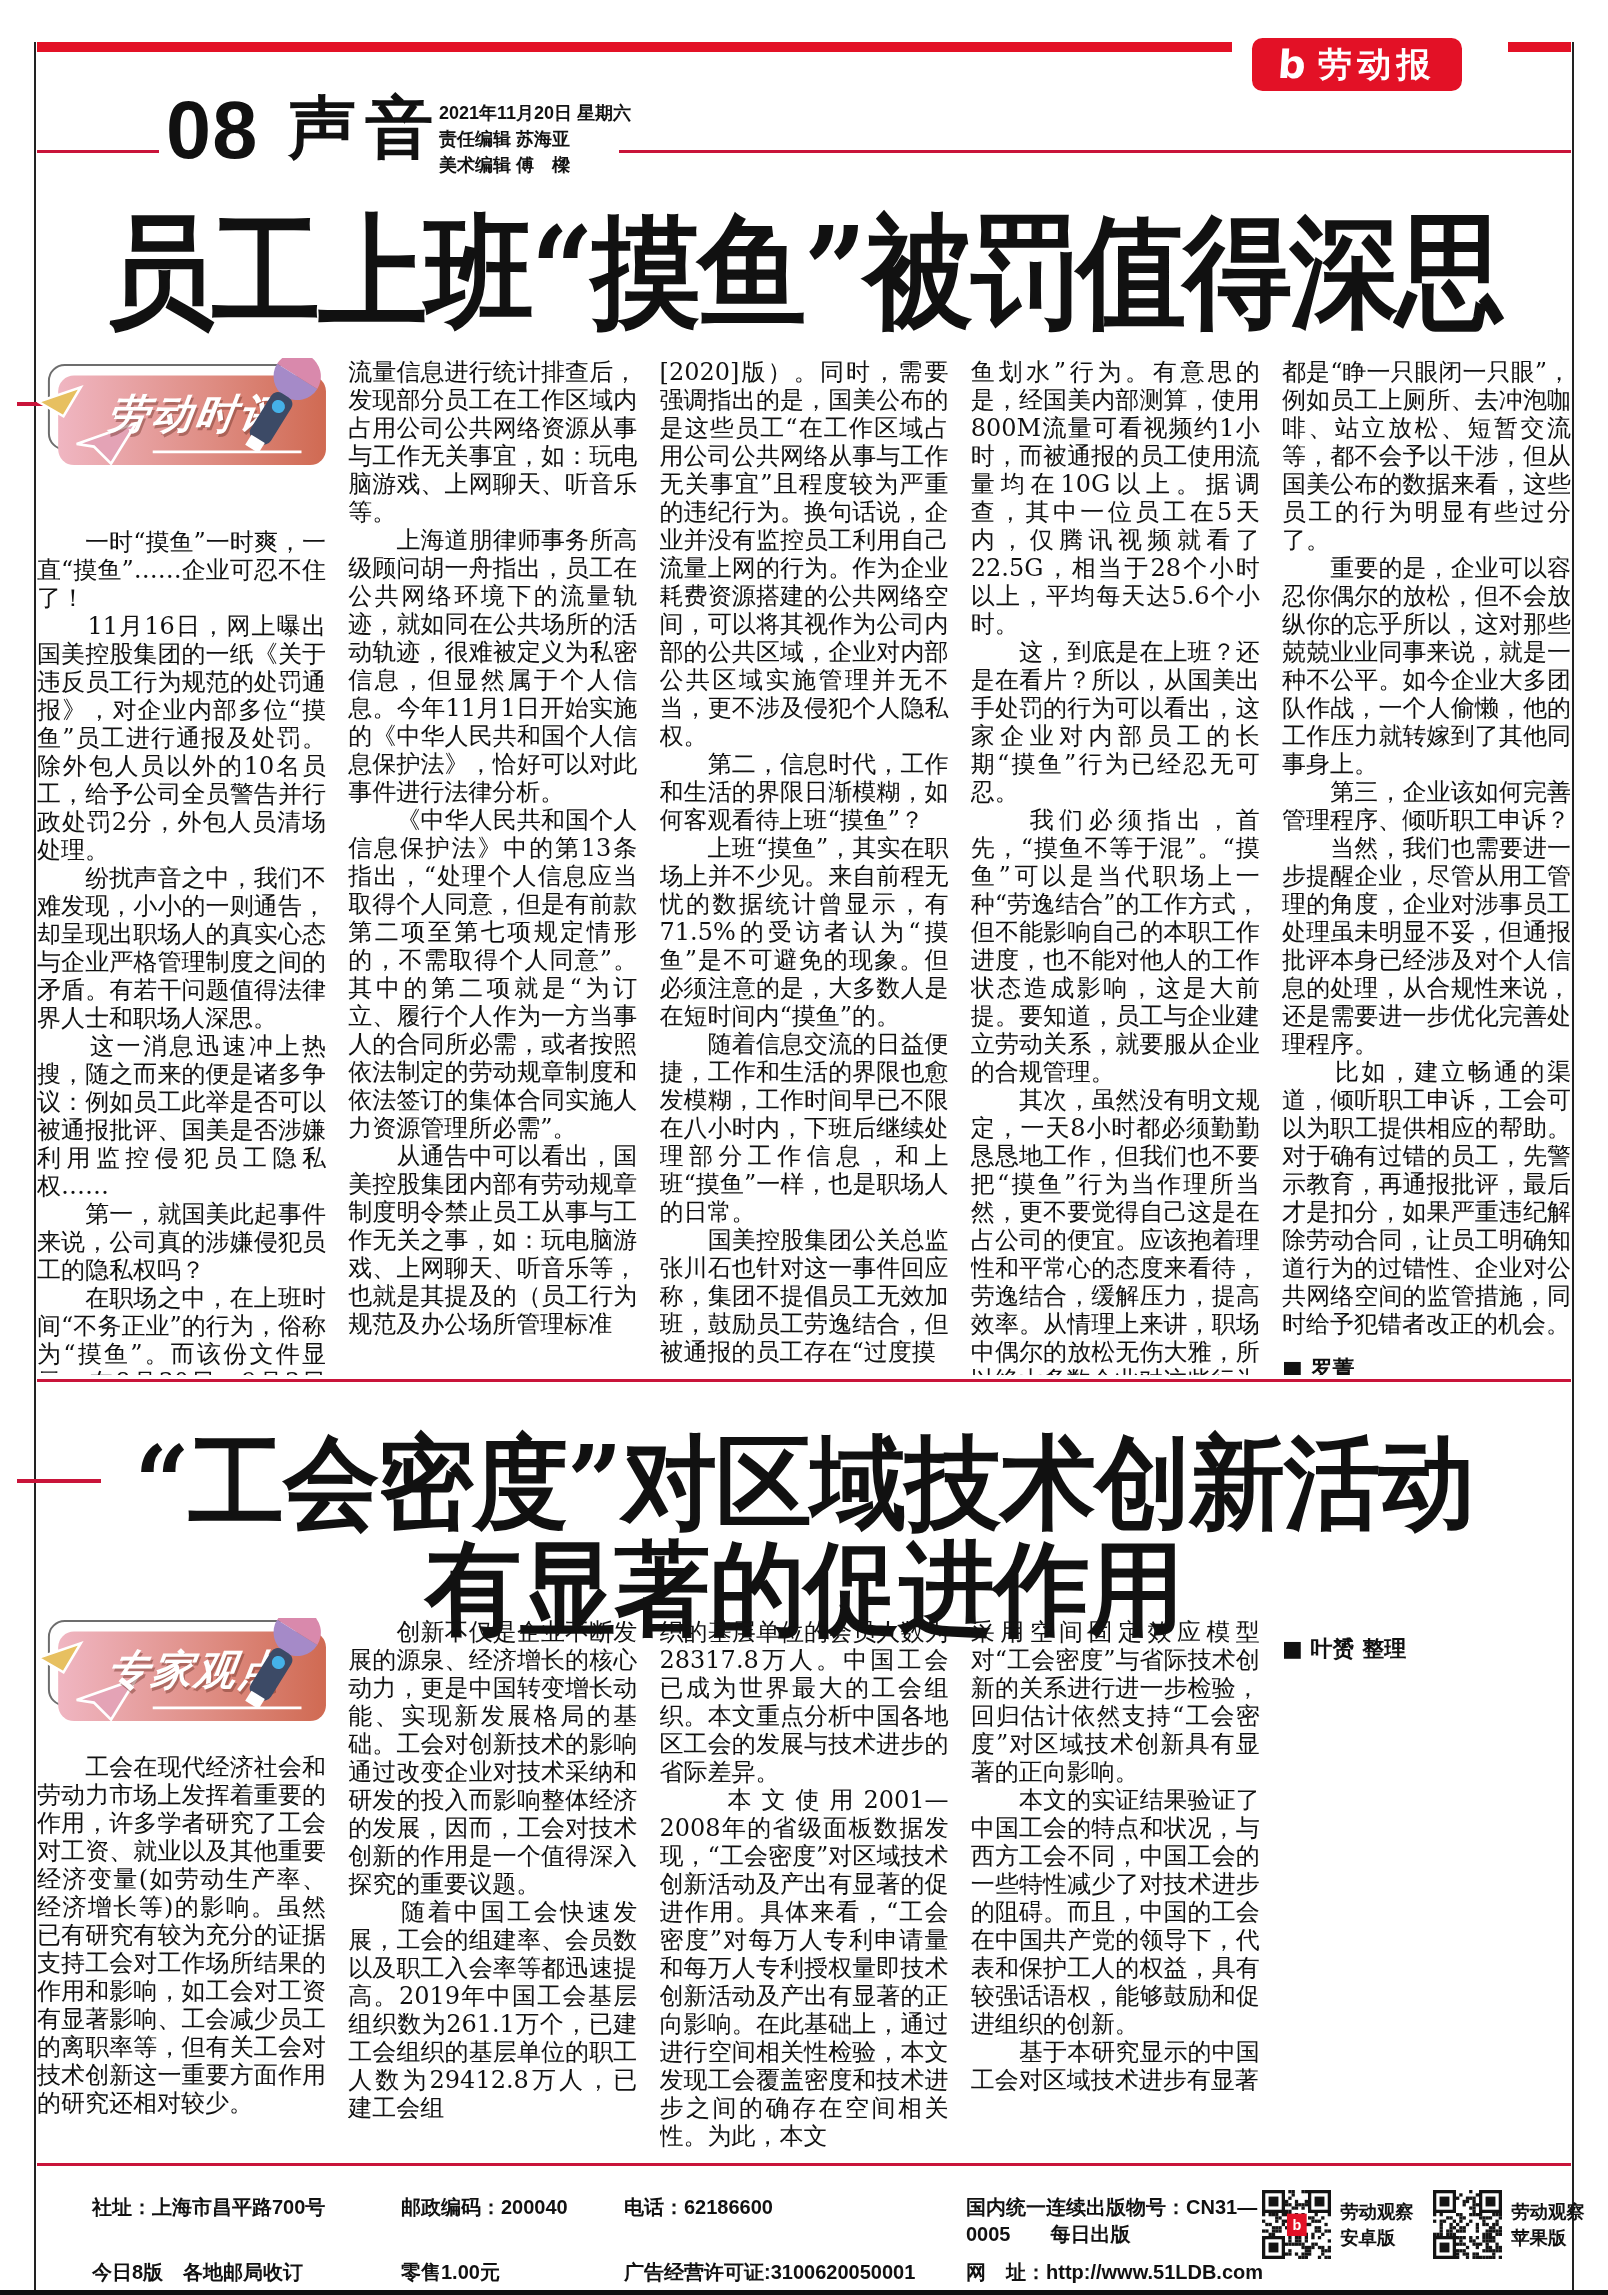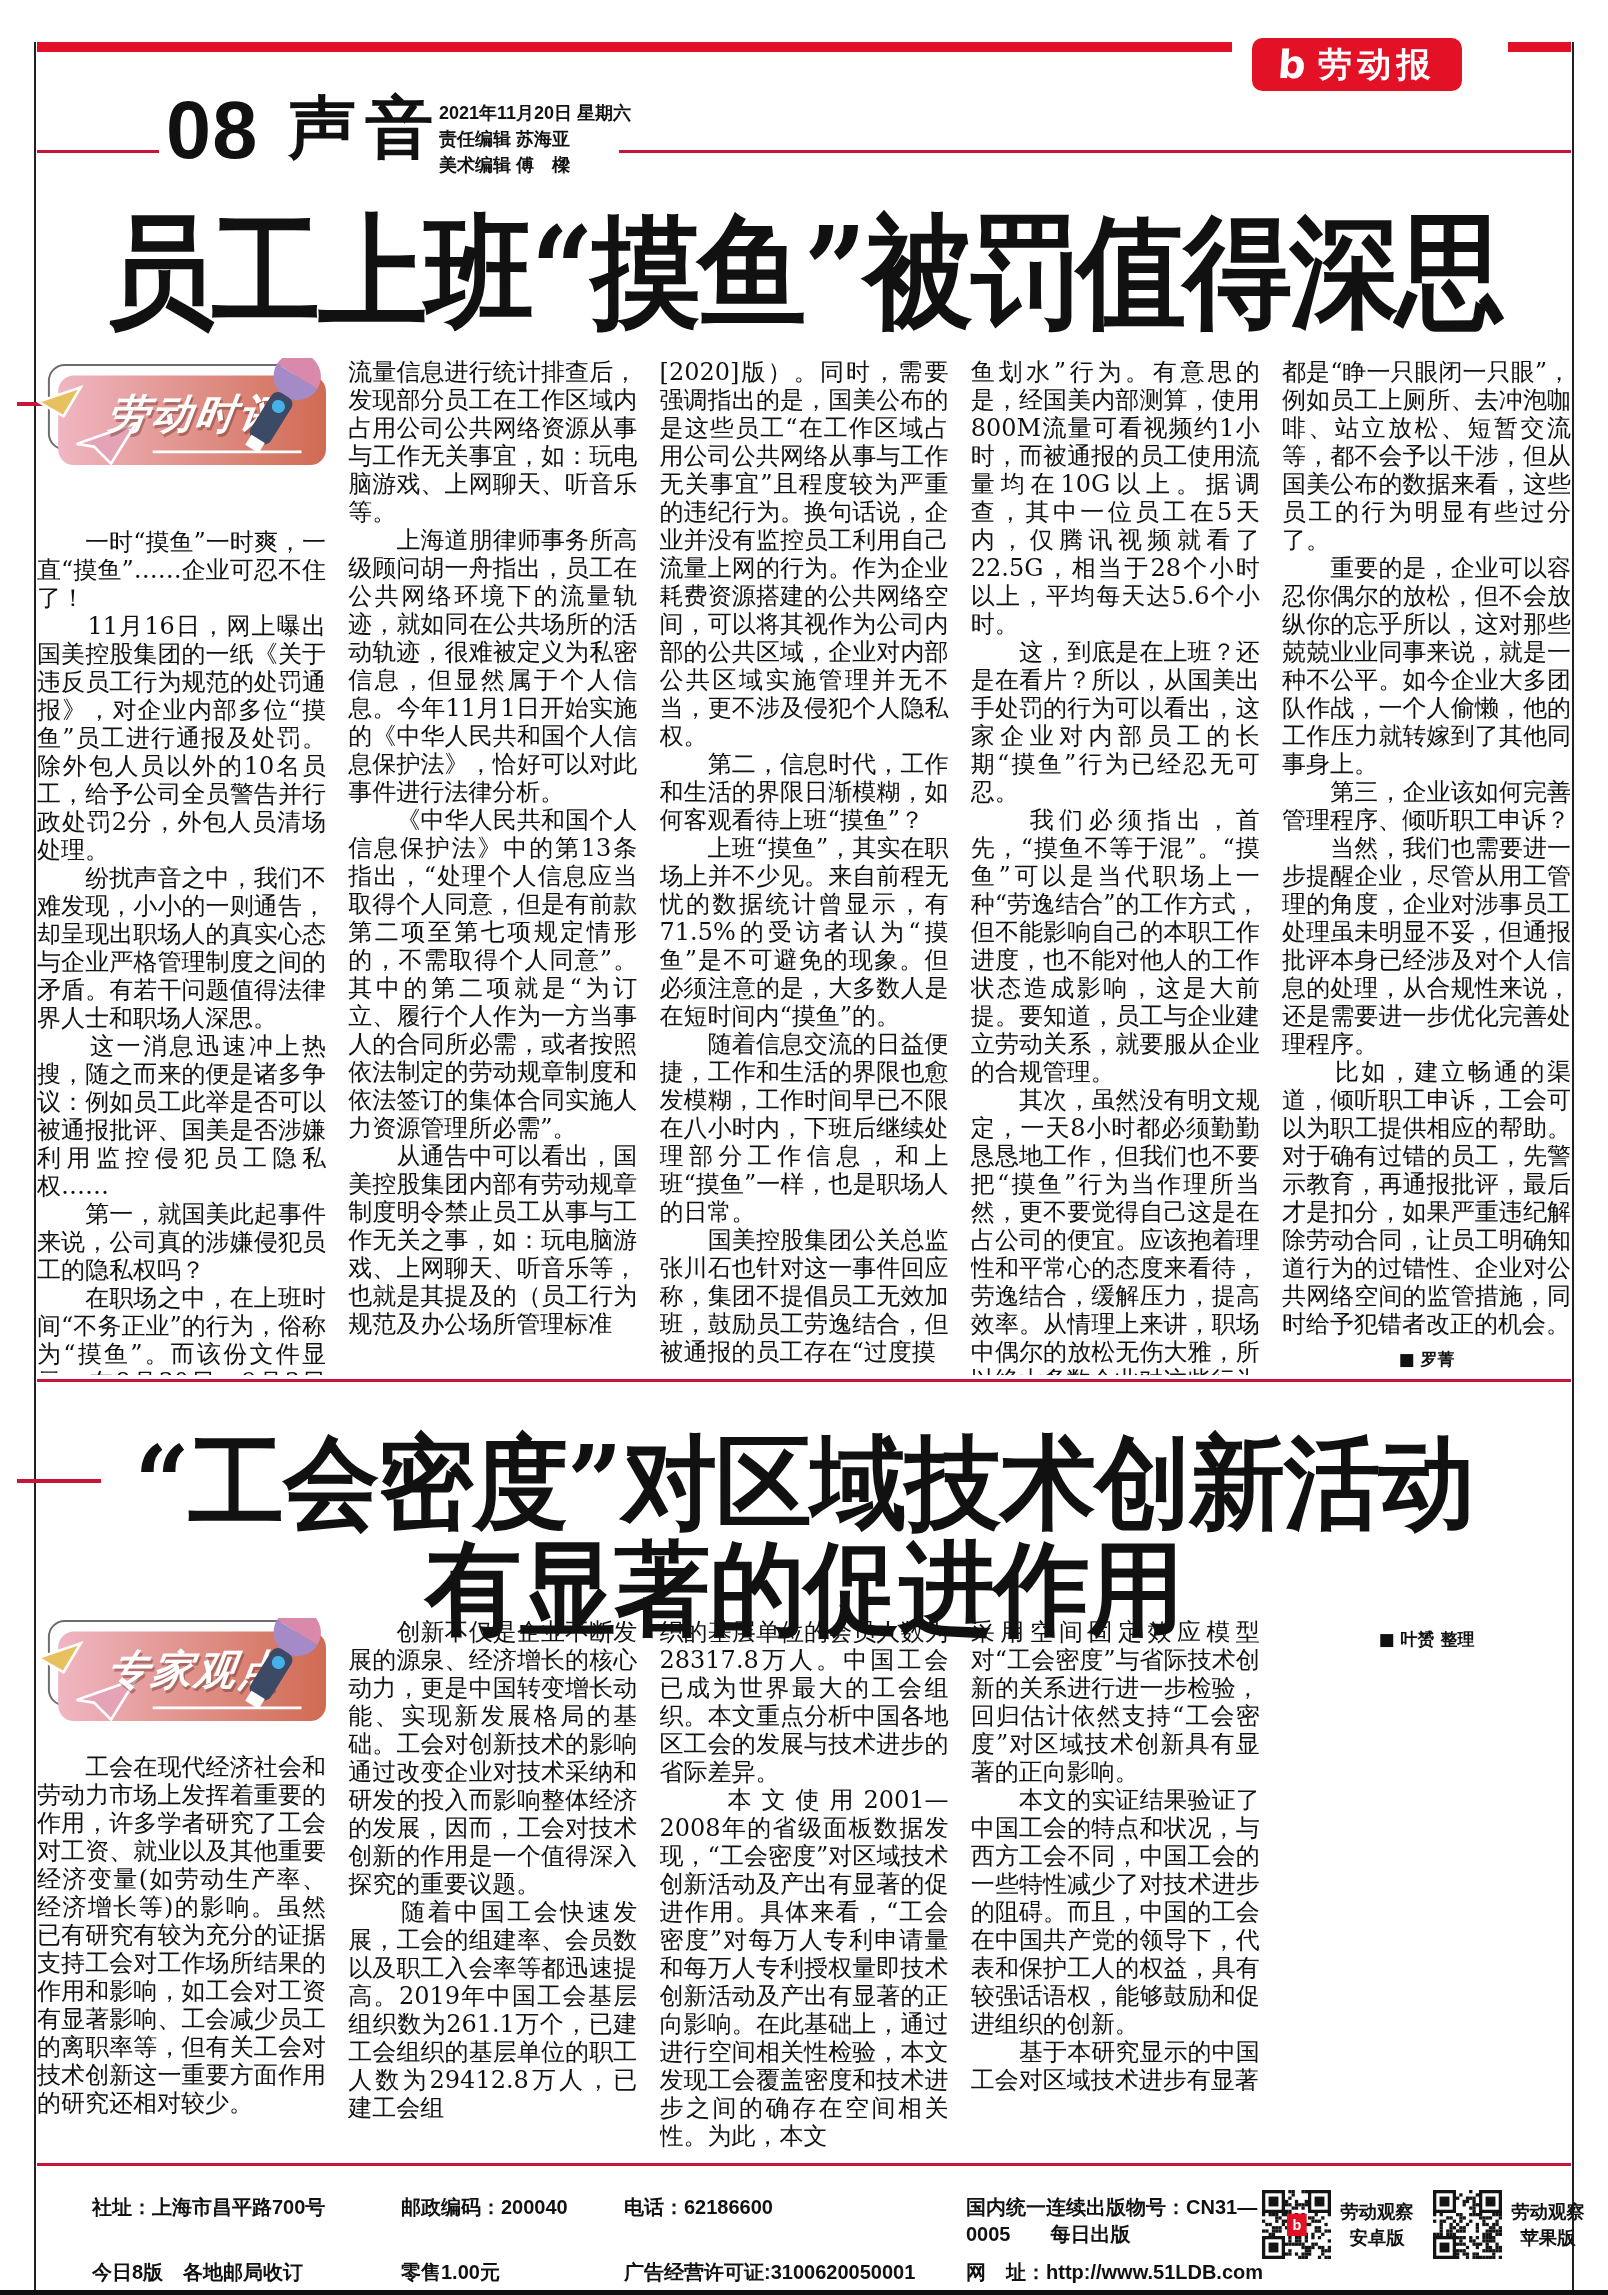--- a/index.html
+++ b/index.html
@@ -35,37 +35,37 @@
              letter-spacing:-2.6px;transform:scaleY(1.12);transform-origin:top center;white-space:nowrap;}
   .headline2{position:absolute;left:0;right:0;top:1430px;text-align:center;font-weight:900;font-size:96px;
              line-height:100px;letter-spacing:-1.3px;transform:scaleY(1.06);transform-origin:top center;}
   .sep{position:absolute;left:37px;right:37px;top:1379px;height:3.3px;background:var(--crimson);}
   
   .art1{position:absolute;left:37px;right:37px;top:358px;height:1017px;display:flex;gap:22.3px;}
   .art2{position:absolute;left:37px;right:37px;top:1618px;height:544px;display:flex;gap:22.3px;}
   .col{flex:1 1 0;overflow:hidden;}
   .coltext{font-size:24px;line-height:28px;text-align:justify;text-justify:inter-character;}
   .coltext p{margin:0;}
-  .byline{text-align:center;font-weight:700;font-size:17px;line-height:30px;margin-top:6px;}
+  .byline{text-align:left;font-weight:700;font-size:22px;line-height:30px;margin-top:15px;}
   
   .badge{position:relative;width:100%;height:100px;margin:6.6px 0 63px;}
   .art2 .badge{margin:2.6px 0 32px;}
   .badge svg.bg{position:absolute;inset:0;width:100%;height:100%;overflow:visible;}
   .badge .label{position:absolute;left:71px;top:22.3px;color:#fff;
         font:italic 900 41px "DejaVu Sans","Liberation Sans",sans-serif;letter-spacing:2.6px;
         transform:skewX(-8deg);text-shadow:2px 2.6px 0 rgba(110,50,40,.45);white-space:nowrap;}
   .badge .mic{position:absolute;right:-5.3px;top:-26px;}
   
   .footer-rule{position:absolute;left:37px;right:37px;top:2163px;height:3.3px;background:var(--crimson);}
   .footer-grid{position:absolute;left:56px;top:2194px;width:1196px;display:grid;
         grid-template-columns:309px 223px 342px 322px;row-gap:10.5px;
         font:700 20px "Liberation Sans","DejaVu Sans",sans-serif;margin-left:36px;}
   .qrbox{position:absolute;top:2190px;display:flex;gap:9.2px;align-items:center;}
   .qrbox .qrimg{width:69px;height:69px;}
-  .qrlabel{font:700 18.4px "Liberation Sans","DejaVu Sans",sans-serif;line-height:26px;text-align:center;}
+  .qrlabel{font:700 18.4px "Liberation Sans","DejaVu Sans",sans-serif;line-height:26px;}
 </style>
 </head>
 <body>
 
 <div class="page">
 
   <div class="edge-left"></div>
   <div class="edge-right"></div>
   <div class="edge-bottom"></div>
 

